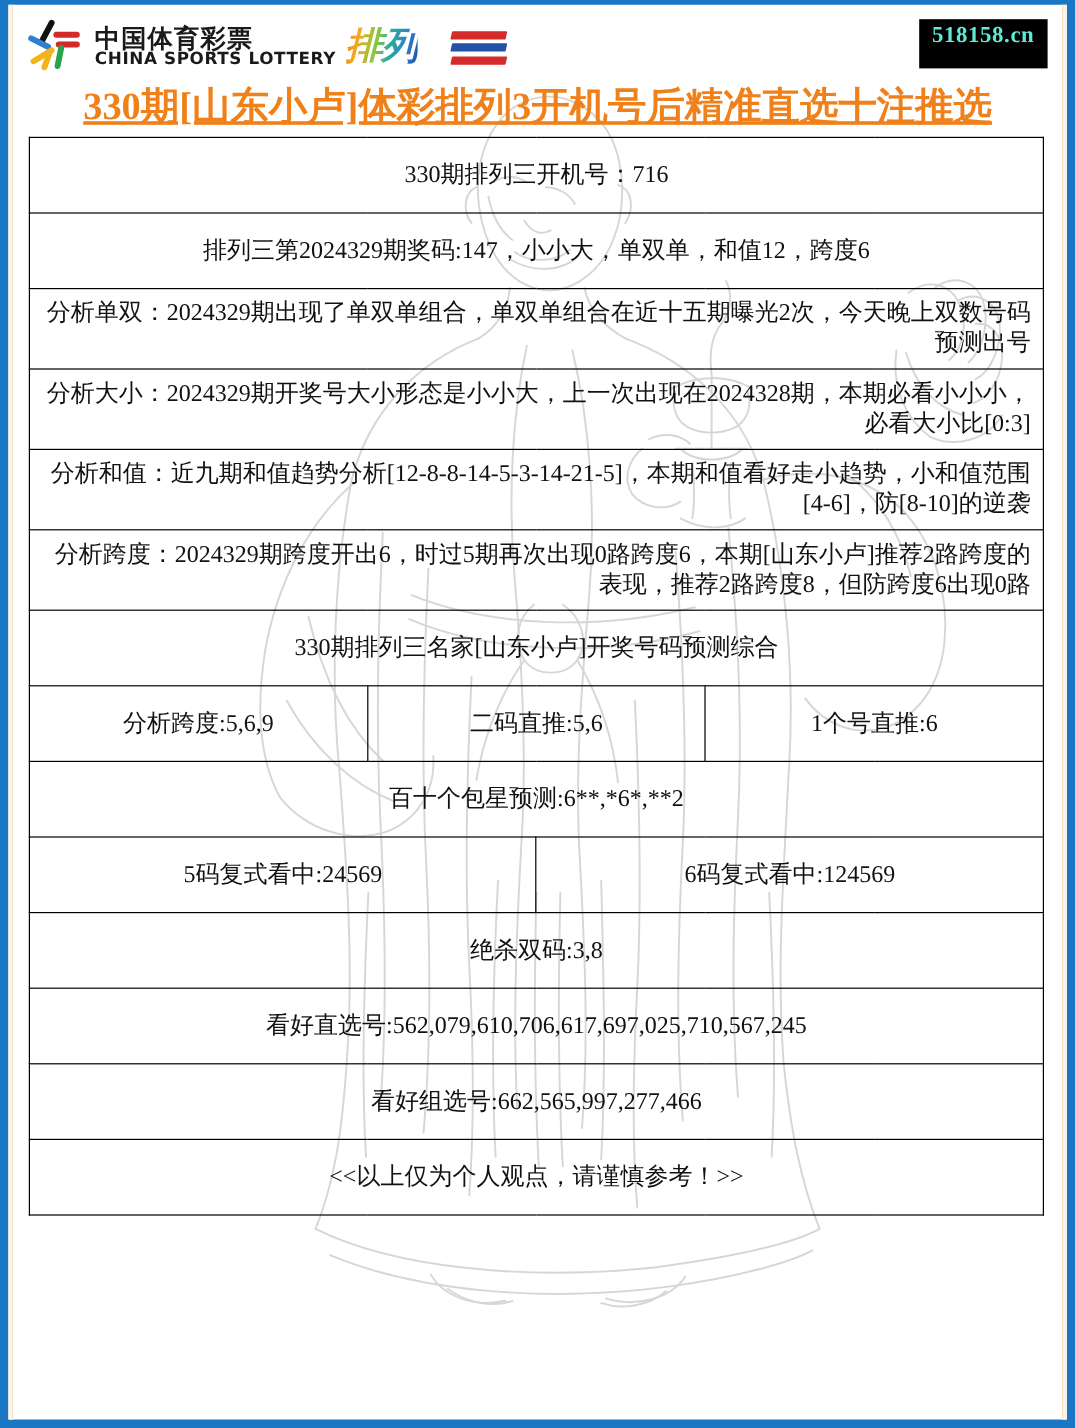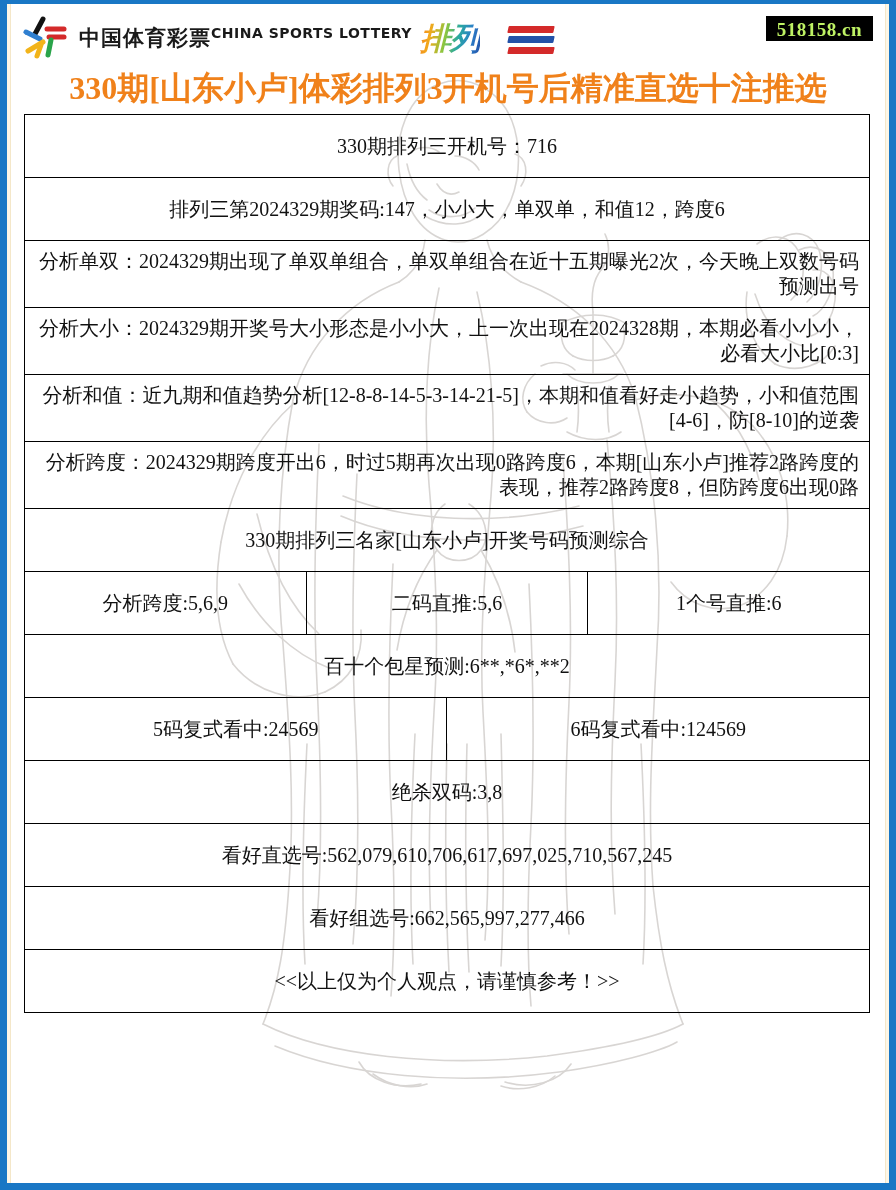--- a/index.html
+++ b/index.html
@@ -31,21 +31,21 @@
     position:absolute;left:0;top:40px;width:882px;height:1140px;
     opacity:.55;pointer-events:none;z-index:0;
   }
   .bg-art svg{display:block;width:100%;height:100%;}
 
   
   .header{position:relative;z-index:2;height:62px;}
   .logo{position:absolute;left:16px;top:8px;height:52px;display:flex;align-items:center;gap:6px;}
   .emblem{width:48px;height:46px;position:relative;flex:none;}
   .emblem svg{display:block;}
-  .logo-cn{display:flex;flex-direction:row;justify-content:center;margin-left:2px;}
+  .logo-cn{display:flex;flex-direction:column;justify-content:center;margin-left:2px;}
   .logo-cn .cn{
     font-family:"DejaVu Sans","Liberation Sans",sans-serif;
     font-weight:bold;font-size:21px;color:#1a1a1a;letter-spacing:1px;line-height:22px;
   }
   .logo-cn .en{
     font-family:"DejaVu Sans","Liberation Sans",sans-serif;
     font-weight:bold;font-size:14px;color:#1a1a1a;letter-spacing:.5px;line-height:13px;
   }
   .logo-p3{margin-left:2px;display:flex;align-items:center;gap:24px;}
   .p3-text{
@@ -53,35 +53,36 @@
     font-weight:bold;font-size:31px;font-style:italic;line-height:34px;letter-spacing:-1px;
     background:linear-gradient(100deg,#f07d1b 0%,#f3a81c 18%,#8cc63f 42%,#2aa9a0 62%,#2b7fc9 82%,#2351a8 100%);
     -webkit-background-clip:text;background-clip:text;color:transparent;
     -webkit-text-fill-color:transparent;
   }
   .p3-bars{display:flex;flex-direction:column;gap:3.5px;margin-left:4px;padding-top:3px;}
   .p3-bars i{display:block;width:46px;height:7px;border-radius:1px;transform:skewX(-12deg);}
 
   .badge{
     position:absolute;right:16px;top:12px;
-    background:#000;color:#bef264;
+    background:#000;color:#5eead4;
     font-family:"Liberation Serif","DejaVu Serif",serif;
     font-size:19px;font-weight:bold;letter-spacing:.5px;
-    padding:3px 11px 0 11px;line-height:22px;
+    padding:3px 11px 16px 11px;line-height:22px;
   }
 
   .title{
     position:relative;z-index:2;
     text-align:center;
     color:#f0811a;
     font-family:"Liberation Serif","DejaVu Serif",serif;
     font-size:32px;font-weight:bold;line-height:40px;
     letter-spacing:0px;
     white-space:nowrap;
     margin:2px 0 6px 0;
+    text-decoration:underline;
   }
 
   
   .tbl-wrap{position:relative;z-index:2;padding:0 17px;}
   table.main{
     width:846px;
     border-collapse:collapse;
     table-layout:fixed;
     background:transparent;
   }

